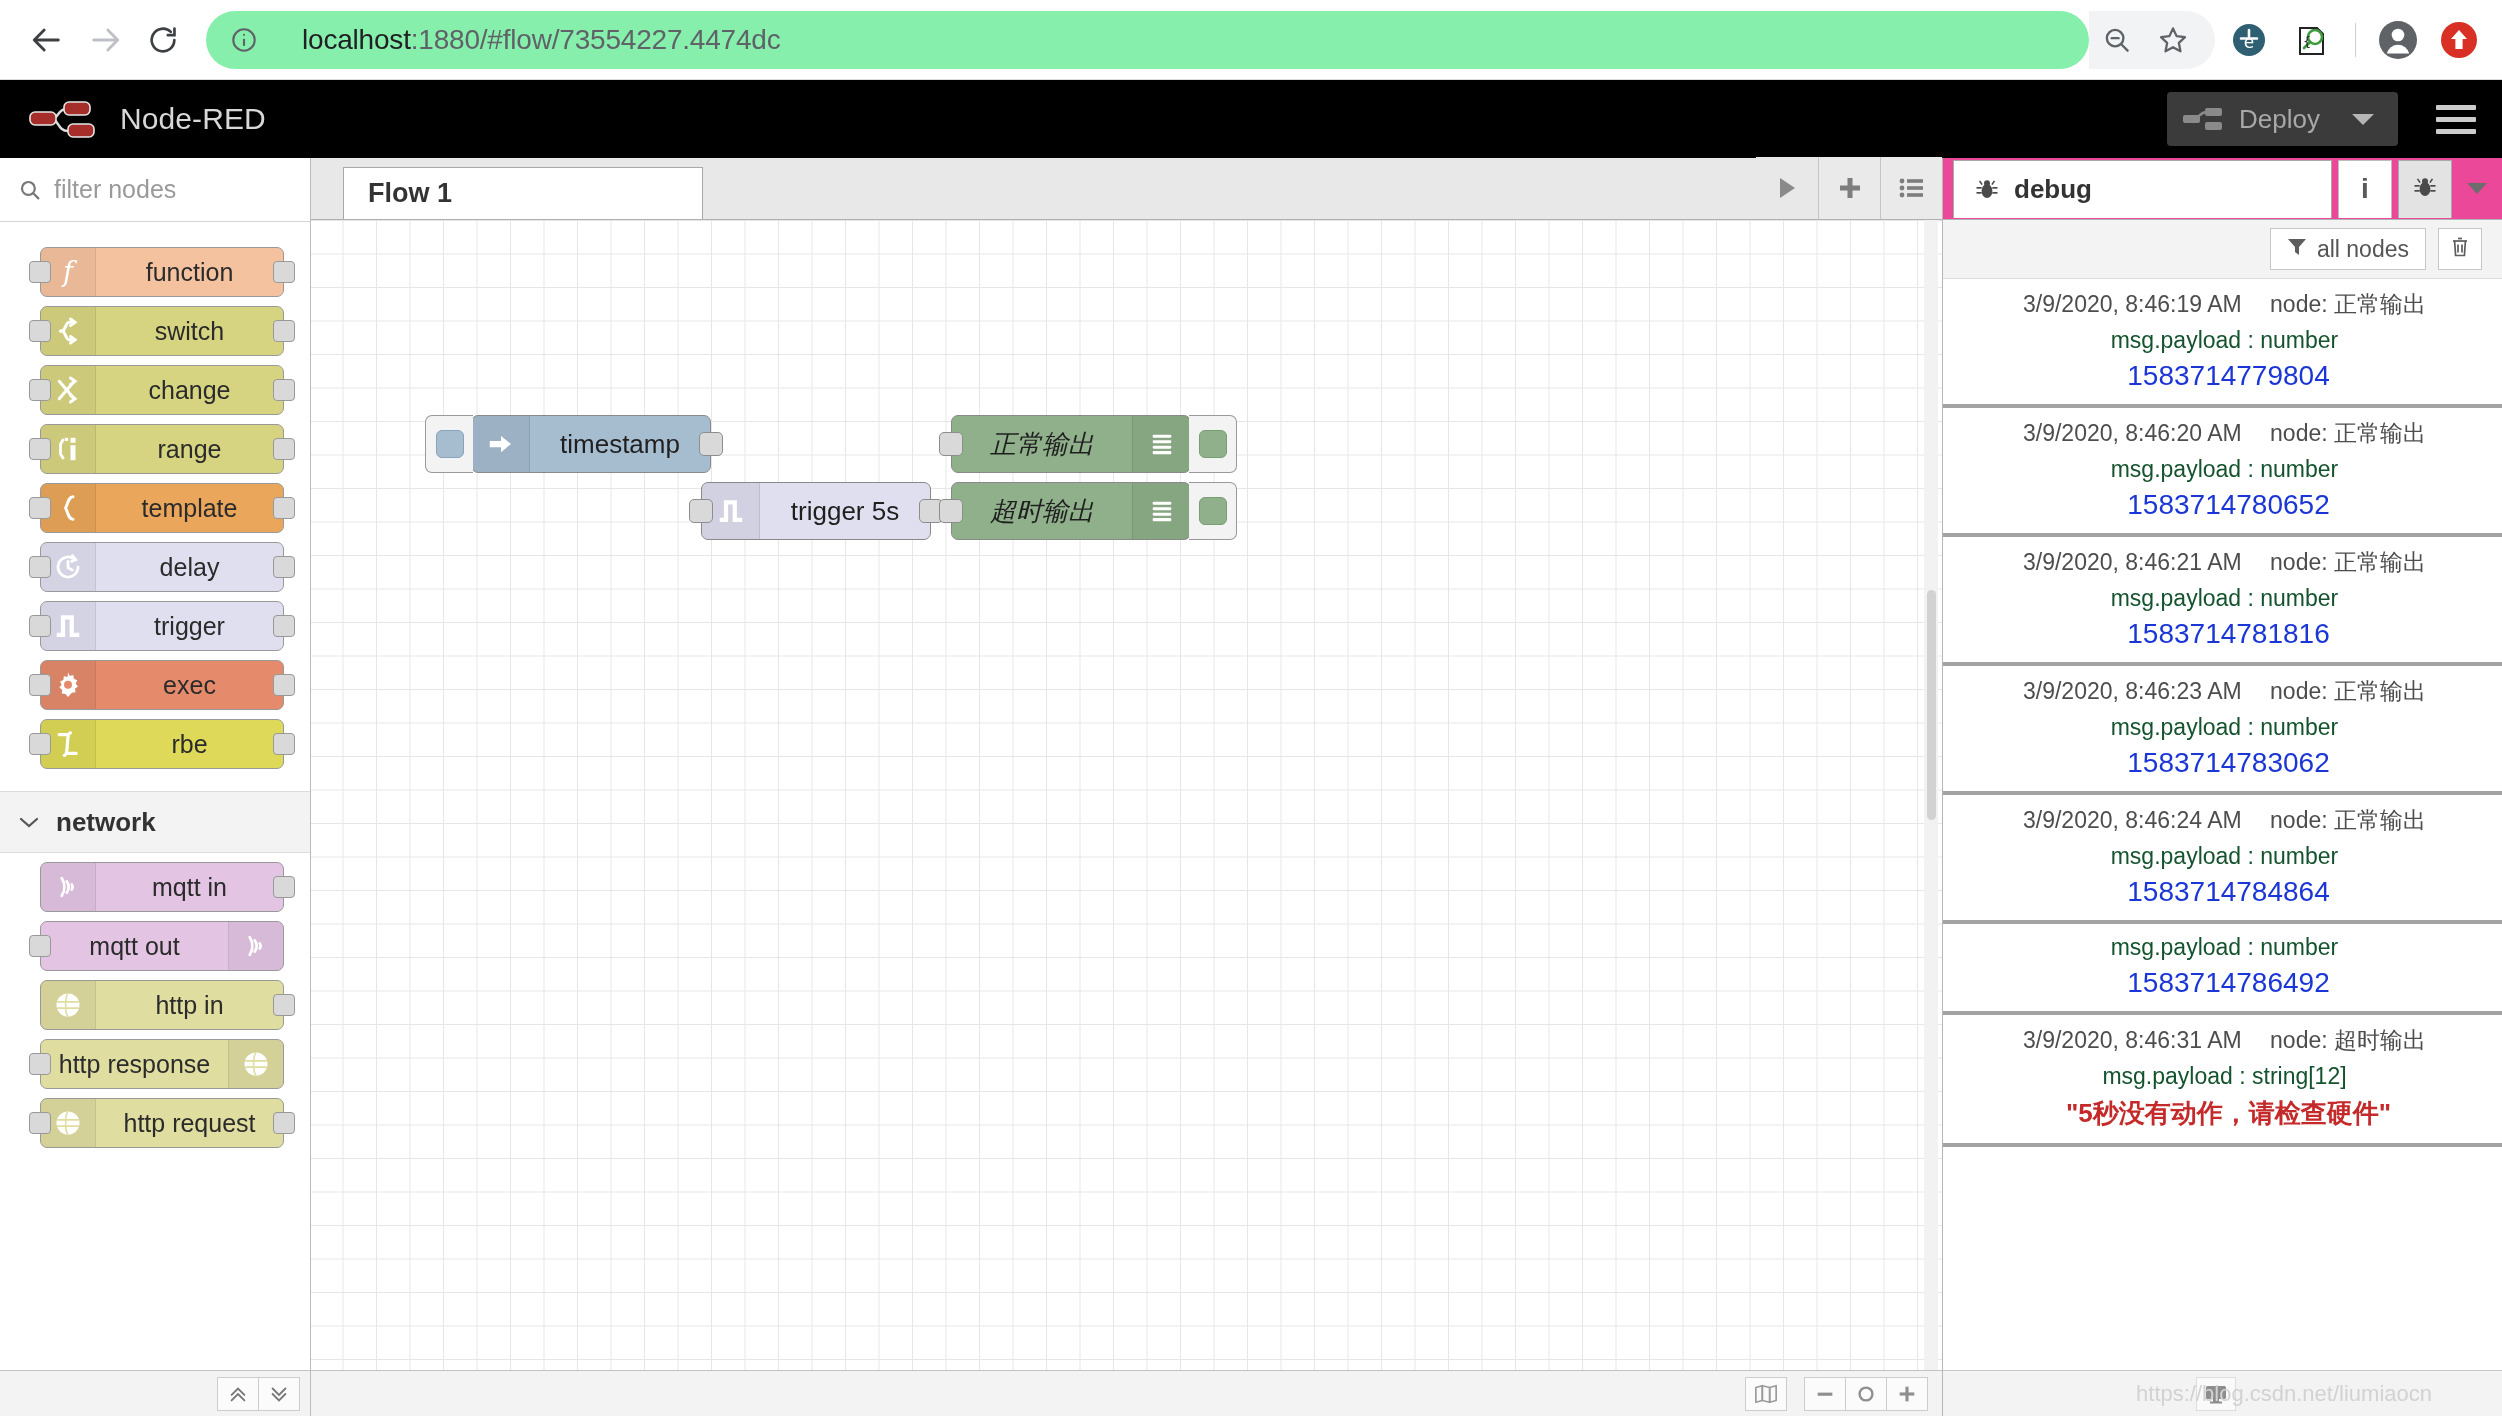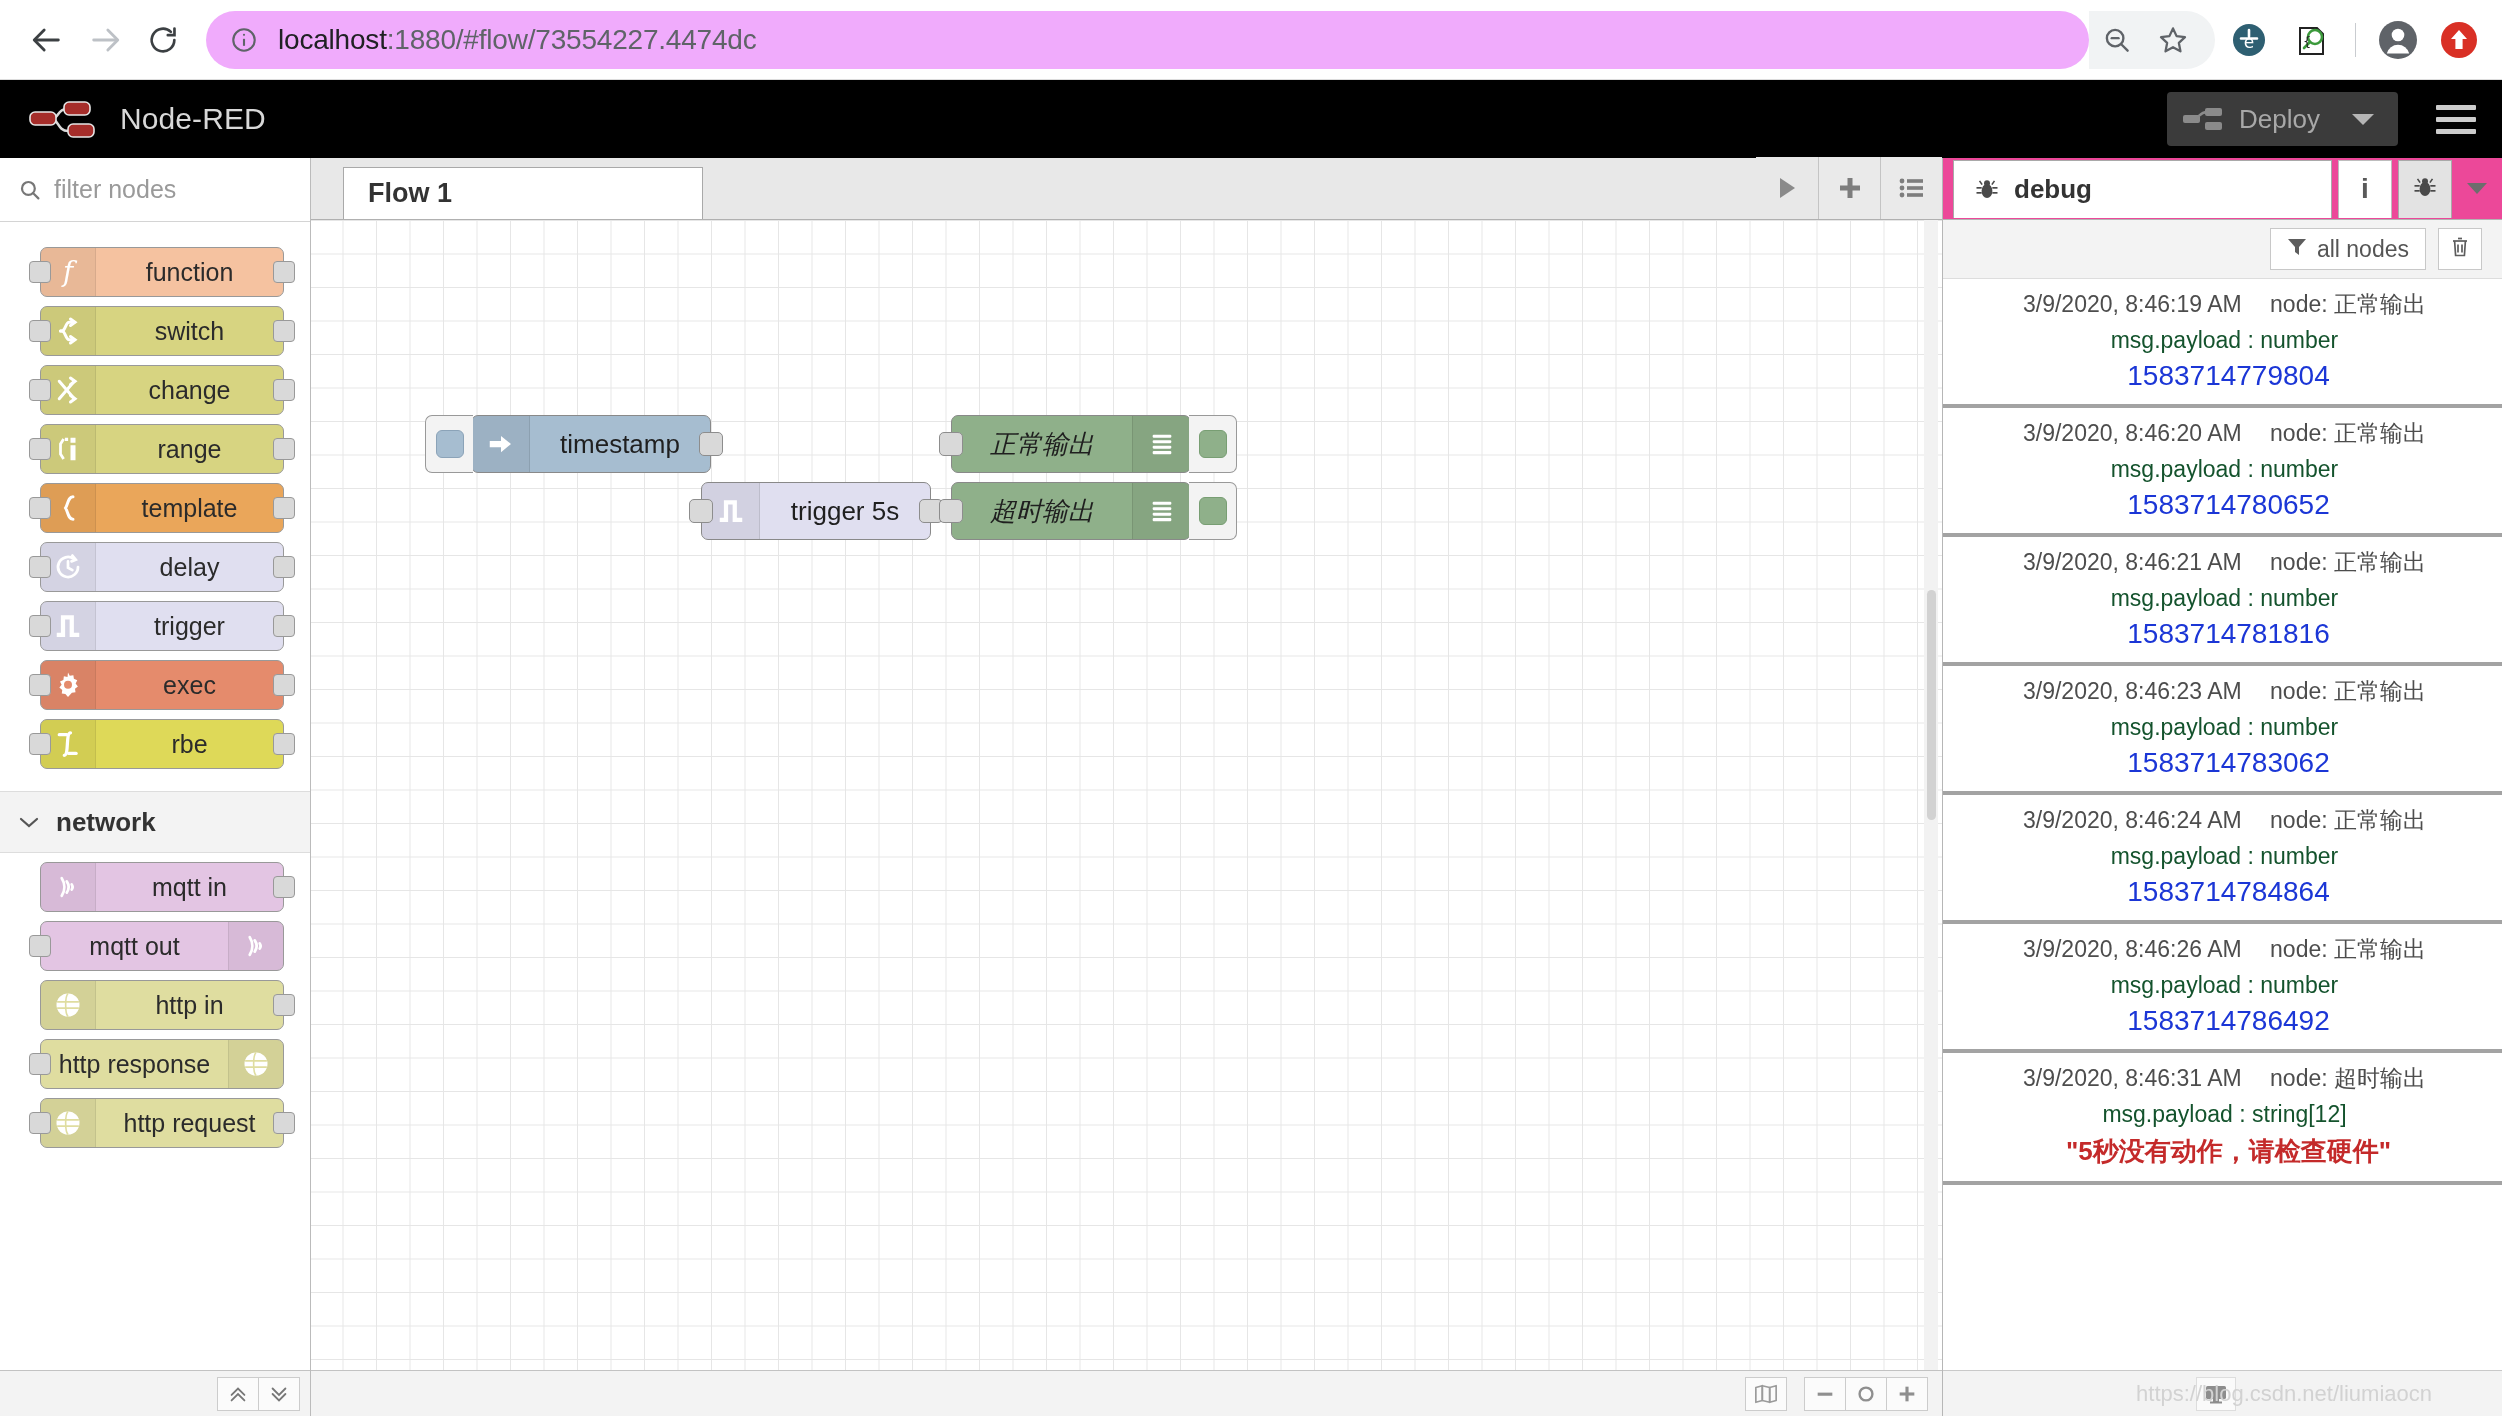--- a/index.html
+++ b/index.html
@@ -20,26 +20,27 @@
   .nav-btn {
     width: 58px; height: 58px;
     display: flex; align-items: center; justify-content: center;
     border-radius: 50%;
     flex: 0 0 auto;
   }
   .nav-btn svg { display: block; }
   .url-pill {
     flex: 1 1 auto;
     height: 58px;
-    background: #f0abfc;
+    background: #86efac;
     border-radius: 29px;
     display: flex; align-items: center;
     margin-left: 14px; margin-right: 10px;
     padding: 0 24px;
     min-width: 0;
+    gap: 24px;
   }
   .info-icon { flex: 0 0 auto; margin-right: 20px; display:flex; }
   .url-text {
     font-size: 28px; color: #202124;
     white-space: nowrap; overflow: hidden;
     letter-spacing: -0.2px;
   }
   .url-text .dim { color: #5f6368; }
   .omni-actions {
     display: flex; align-items: center;
@@ -910,24 +911,20 @@
         </div>
         <div class="msg">
           <div class="msg-head">
        <span>3/9/2020, 8:46:24 AM</span>
        <span class="nodename">node: 正常输出</span>
      </div>
      <div class="msg-topic">msg.payload : number</div>
      <div class="msg-val">1583714784864</div>
         </div>
         <div class="msg">
-          <div class="msg-head">
-       <span>3/9/2020, 8:46:26 AM</span>
-       <span class="nodename">node: 正常输出</span>
-     </div>
      <div class="msg-topic">msg.payload : number</div>
      <div class="msg-val">1583714786492</div>
         </div>
         <div class="msg">
           <div class="msg-head">
        <span>3/9/2020, 8:46:31 AM</span>
        <span class="nodename">node: 超时输出</span>
      </div>
      <div class="msg-topic">msg.payload : string[12]</div>
      <div class="msg-val str">"5秒没有动作，请检查硬件"</div>

